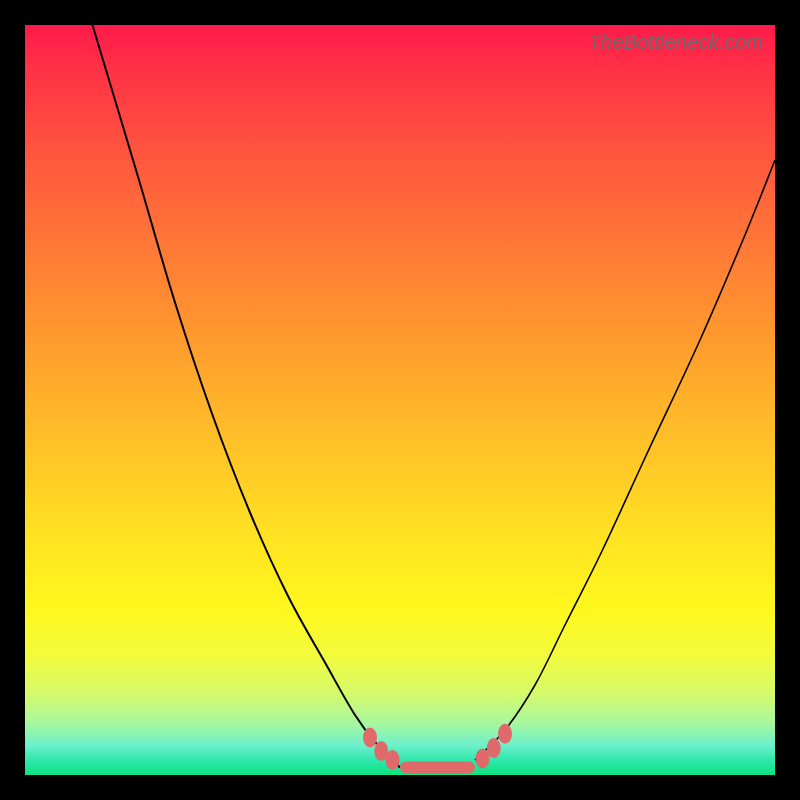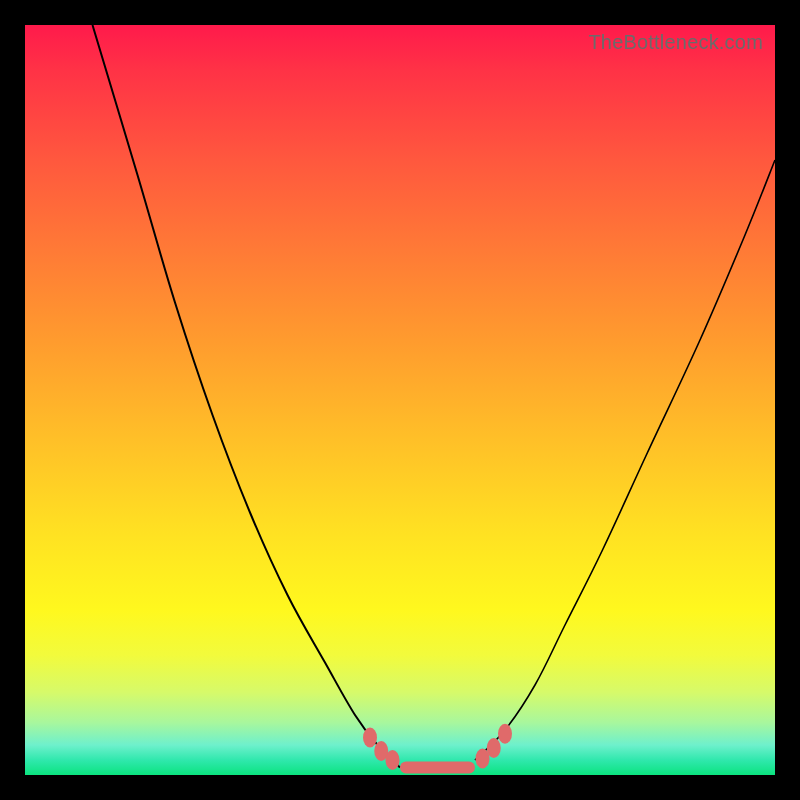--- a/index.html
+++ b/index.html
@@ -33,20 +33,21 @@
       #ffbf28 55%,
       #ffe222 68%,
       #fff81e 78%,
       #f2fb3c 84%,
       #d6fa6a 89%,
       #a8f79d 93%,
       #6ef0cc 96%,
       #30e8ad 98%,
       #0be37f 100%
     );
+    font-style: italic;
   }
   .watermark {
     position: absolute;
     top: 6px;
     right: 12px;
     color: #6b6b6b;
     font-size: 20px;
     font-weight: 500;
     letter-spacing: 0.2px;
     user-select: none;

